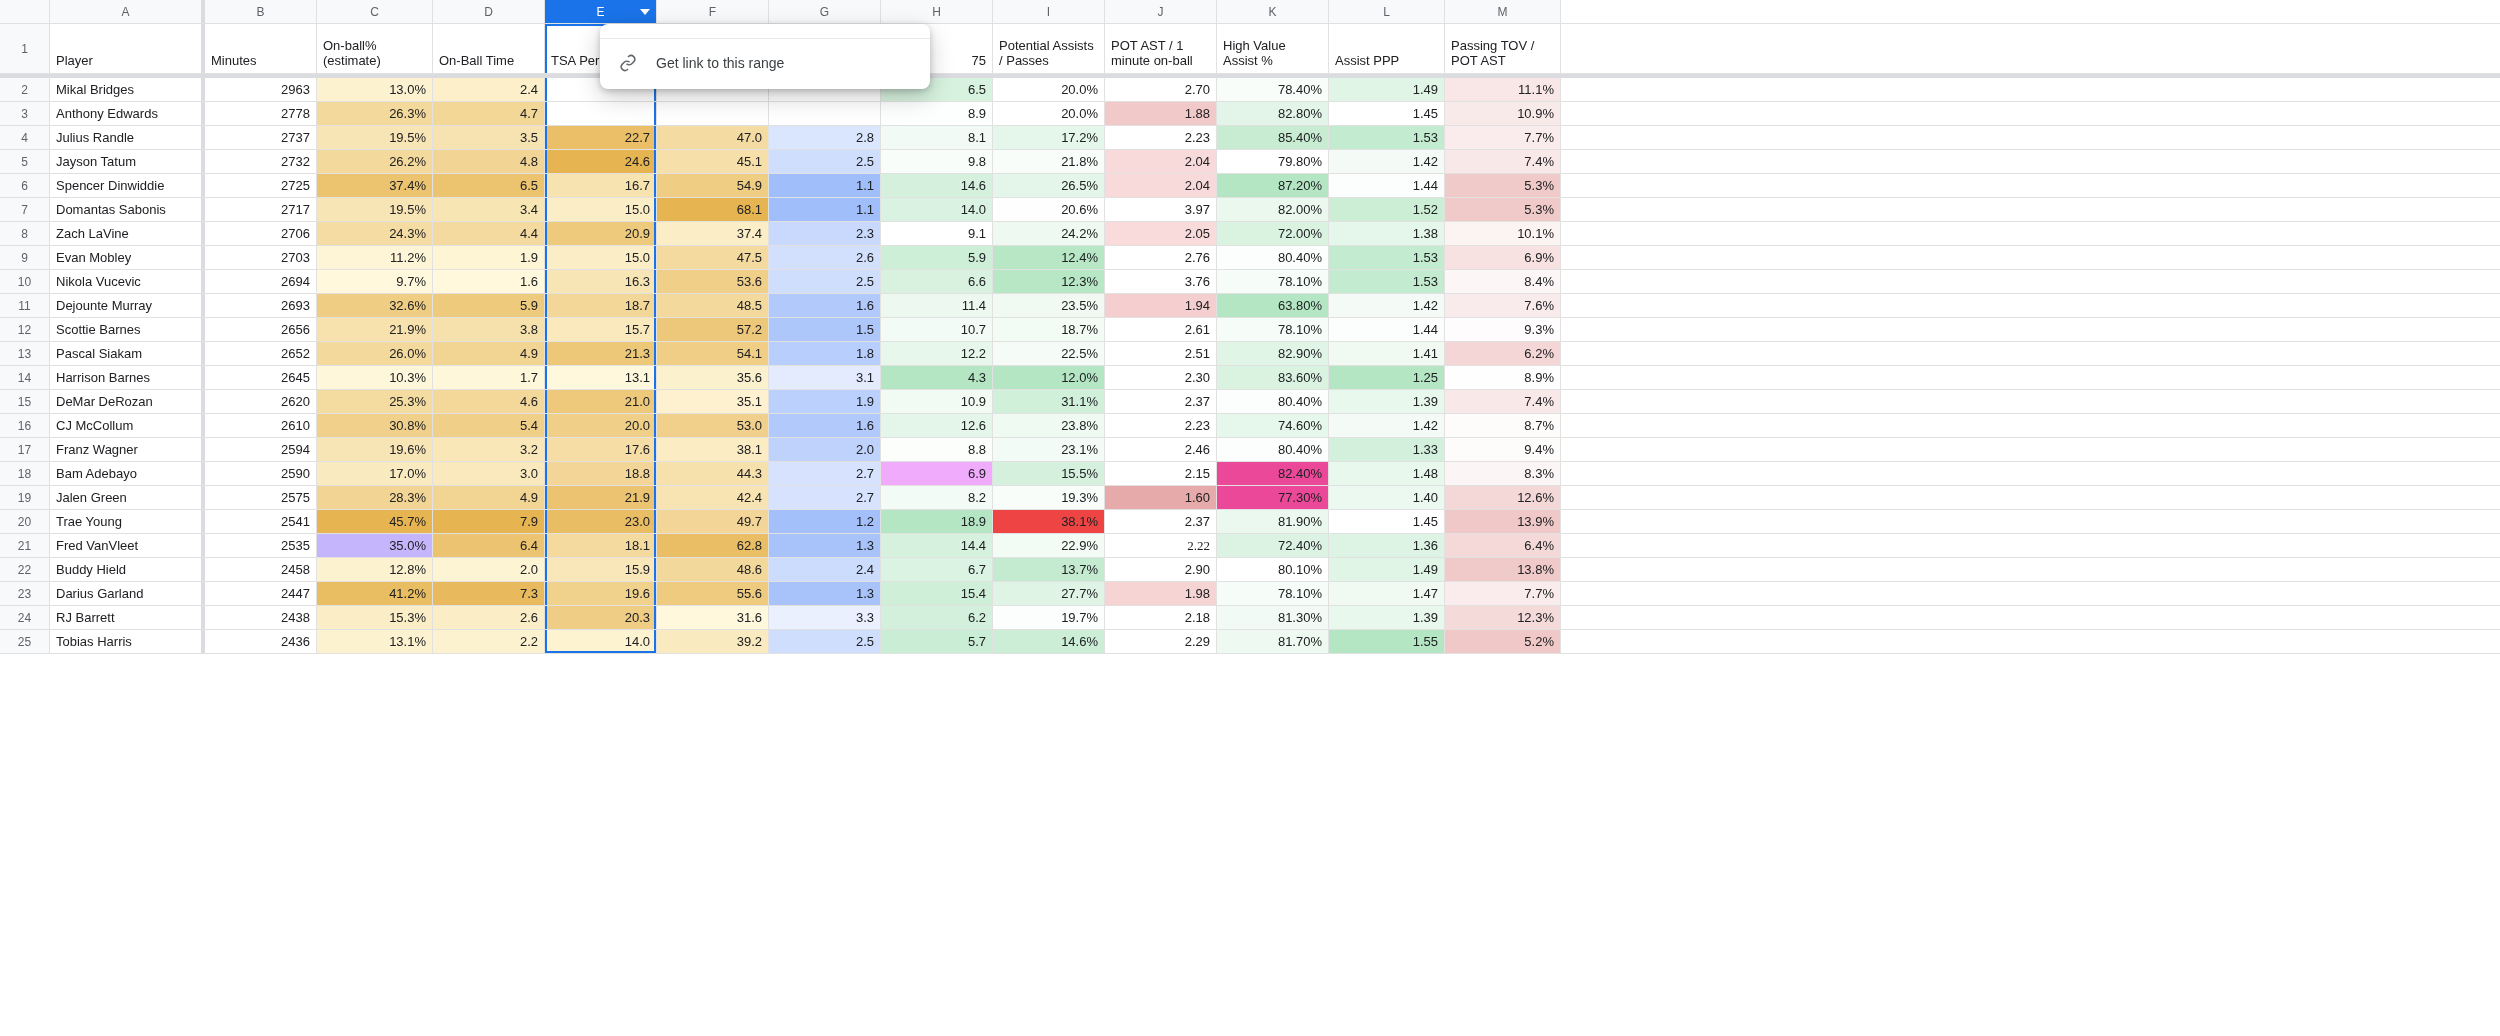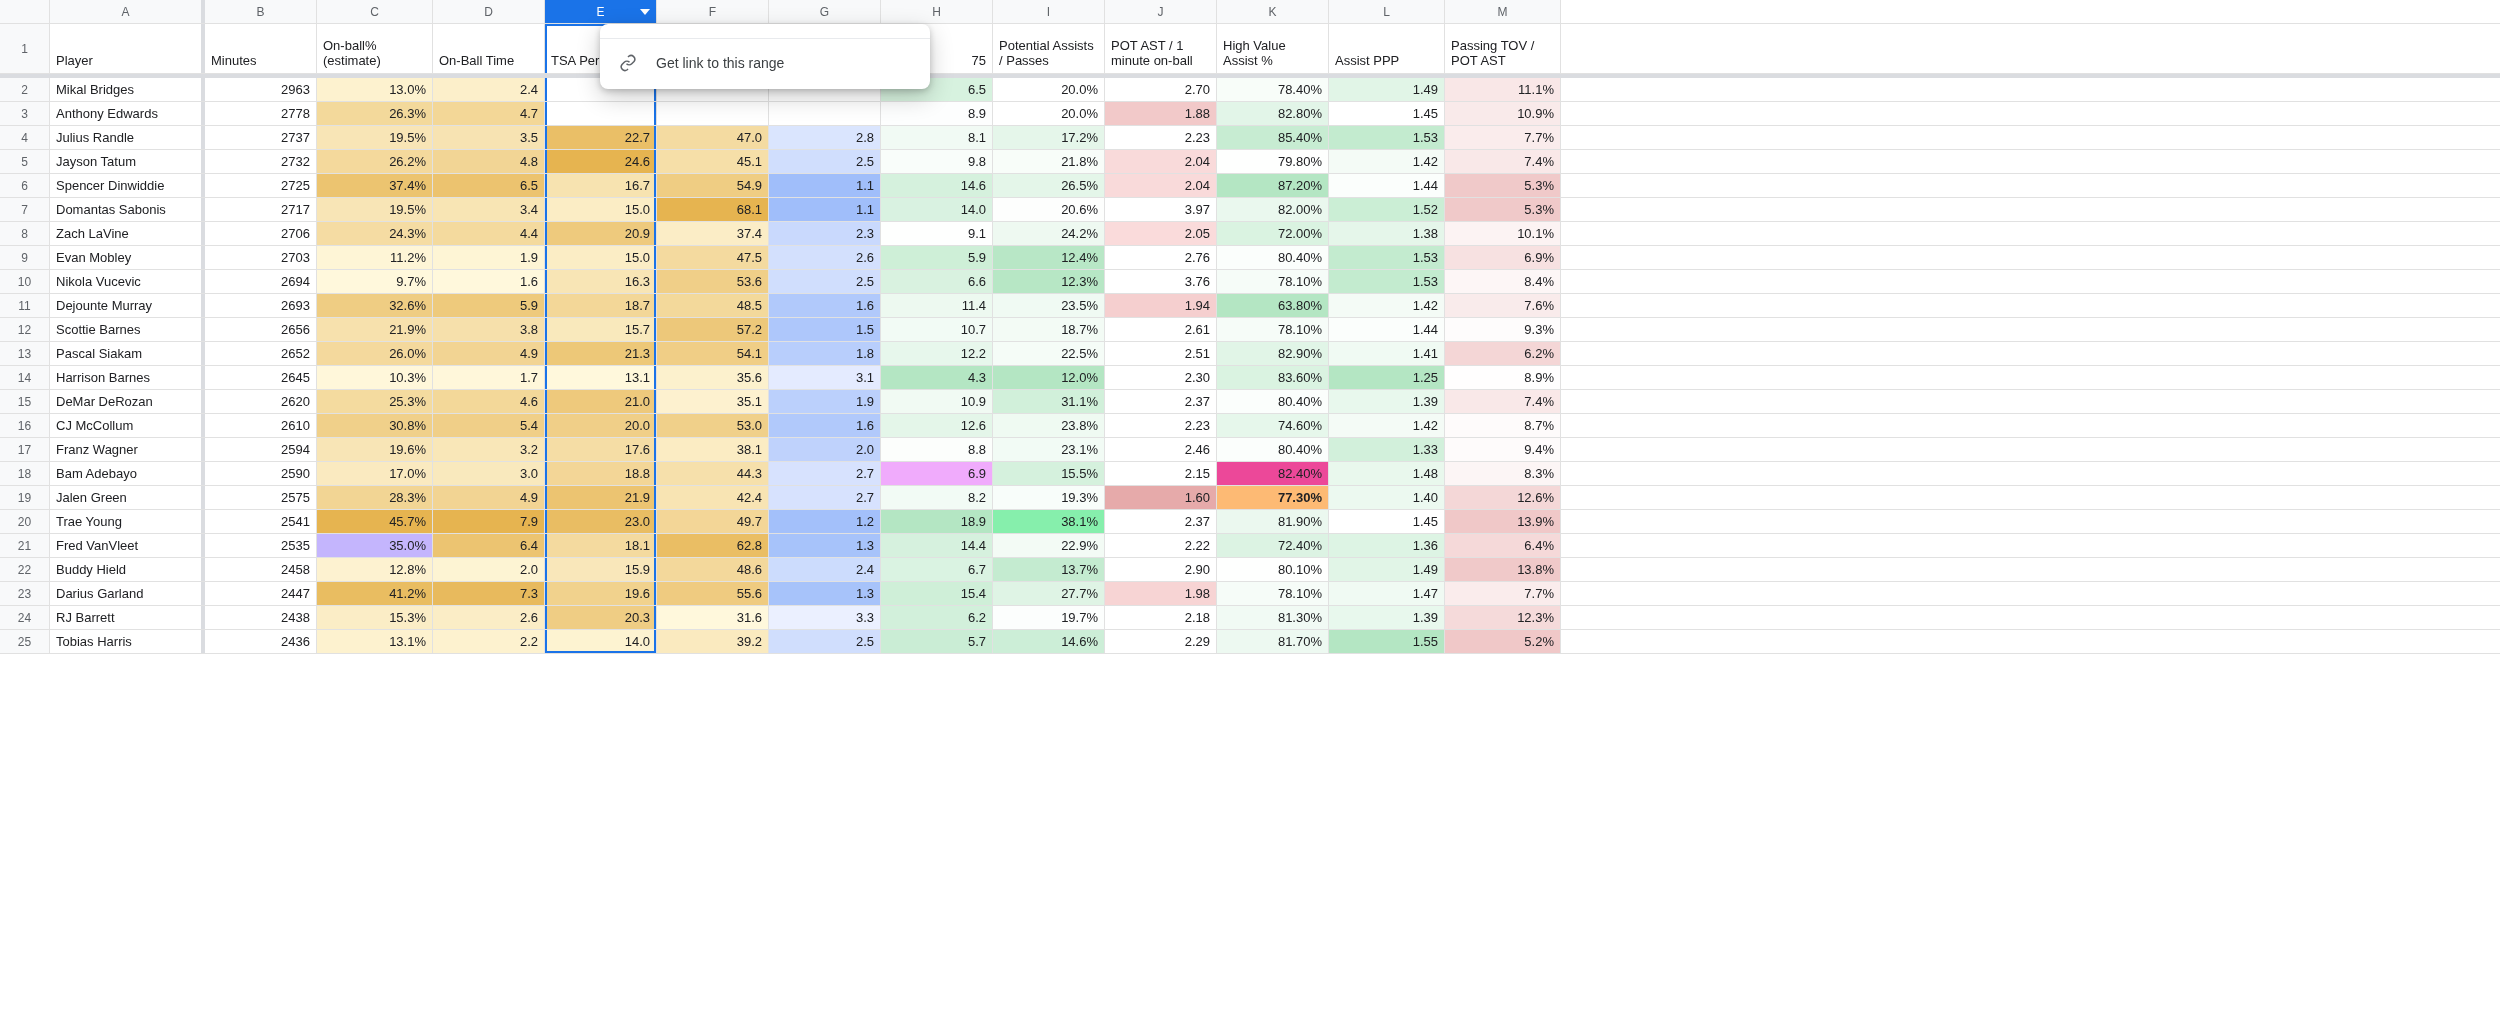--- a/index.html
+++ b/index.html
@@ -379,52 +379,52 @@
         <div class="cell cA">Jalen Green</div>
         <div class="cell cB r">2575</div>
         <div class="cell cC r" style="background: rgb(242, 213, 148);">28.3%</div>
         <div class="cell cD r" style="background: rgb(242, 212, 147);">4.9</div>
         <div class="cell cE r sel-col" style="background: rgb(236, 196, 113);">21.9</div>
         <div class="cell cF r" style="background: rgb(248, 228, 179);">42.4</div>
         <div class="cell cG r" style="background: rgb(215, 226, 254);">2.7</div>
         <div class="cell cH r" style="background: rgb(242, 251, 245);">8.2</div>
         <div class="cell cI r" style="background: rgb(248, 253, 250);">19.3%</div>
         <div class="cell cJ r" style="background: rgb(230, 170, 170);">1.60</div>
-        <div class="cell cK r" style="background: #fdba74; font-weight: bold;">77.30%</div>
+        <div class="cell cK r" style="background: #ec4899;">77.30%</div>
         <div class="cell cL r" style="background: rgb(236, 249, 240);">1.40</div>
         <div class="cell cM r" style="background: rgb(244, 215, 215);">12.6%</div>
       </div>
       <div class="row">
         <div class="rownum">20</div>
         <div class="cell cA">Trae Young</div>
         <div class="cell cB r">2541</div>
         <div class="cell cC r" style="background: rgb(230, 180, 80);">45.7%</div>
         <div class="cell cD r" style="background: rgb(230, 180, 80);">7.9</div>
         <div class="cell cE r sel-col" style="background: rgb(233, 189, 99);">23.0</div>
         <div class="cell cF r" style="background: rgb(243, 214, 151);">49.7</div>
         <div class="cell cG r" style="background: rgb(163, 192, 250);">1.2</div>
         <div class="cell cH r" style="background: rgb(180, 230, 195);">18.9</div>
-        <div class="cell cI r" style="background: #86efac;">38.1%</div>
+        <div class="cell cI r" style="background: #ef4444;">38.1%</div>
         <div class="cell cJ r" style="background: rgb(255, 255, 255);">2.37</div>
         <div class="cell cK r" style="background: rgb(235, 248, 239);">81.90%</div>
         <div class="cell cL r" style="background: rgb(255, 255, 255);">1.45</div>
         <div class="cell cM r" style="background: rgb(240, 200, 200);">13.9%</div>
       </div>
       <div class="row">
         <div class="rownum">21</div>
         <div class="cell cA">Fred VanVleet</div>
         <div class="cell cB r">2535</div>
         <div class="cell cC r" style="background: #c4b5fd; padding-left: 32px;">35.0%</div>
         <div class="cell cD r" style="background: rgb(236, 196, 113);">6.4</div>
         <div class="cell cE r sel-col" style="background: rgb(244, 218, 159);">18.1</div>
         <div class="cell cF r" style="background: rgb(234, 190, 100);">62.8</div>
         <div class="cell cG r" style="background: rgb(167, 195, 250);">1.3</div>
         <div class="cell cH r" style="background: rgb(214, 241, 222);">14.4</div>
         <div class="cell cI r" style="background: rgb(243, 251, 245);">22.9%</div>
-        <div class="cell cJ r" style="background: rgb(255, 255, 255);">2.22</div>
+        <div class="cell cJ r" style="background: rgb(255, 255, 255); font-family: Liberation Serif, serif;">2.22</div>
         <div class="cell cK r" style="background: rgb(220, 243, 227);">72.40%</div>
         <div class="cell cL r" style="background: rgb(221, 244, 228);">1.36</div>
         <div class="cell cM r" style="background: rgb(245, 217, 217);">6.4%</div>
       </div>
       <div class="row">
         <div class="rownum">22</div>
         <div class="cell cA">Buddy Hield</div>
         <div class="cell cB r">2458</div>
         <div class="cell cC r" style="background: rgb(253, 242, 208);">12.8%</div>
         <div class="cell cD r" style="background: rgb(253, 244, 211);">2.0</div>

